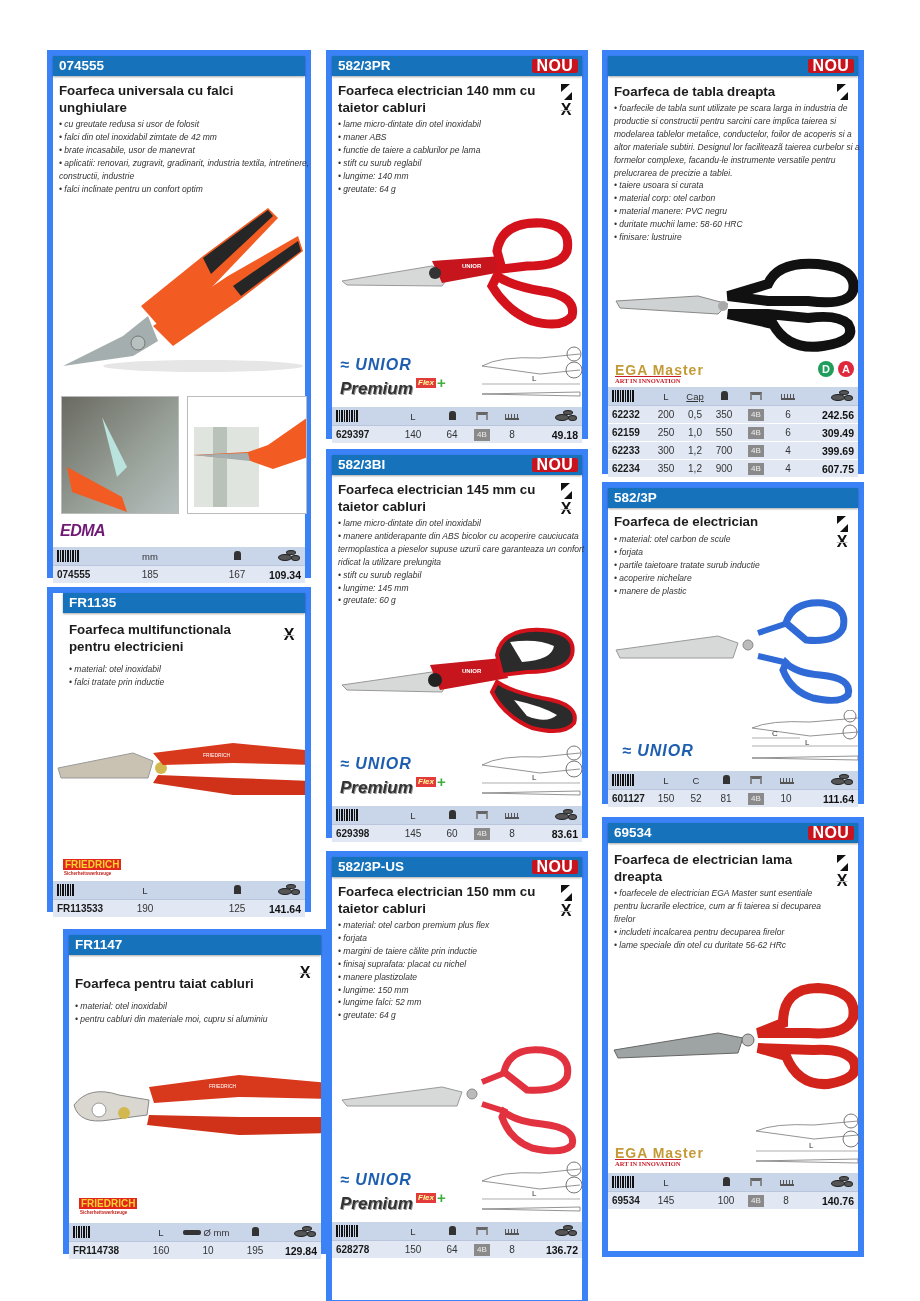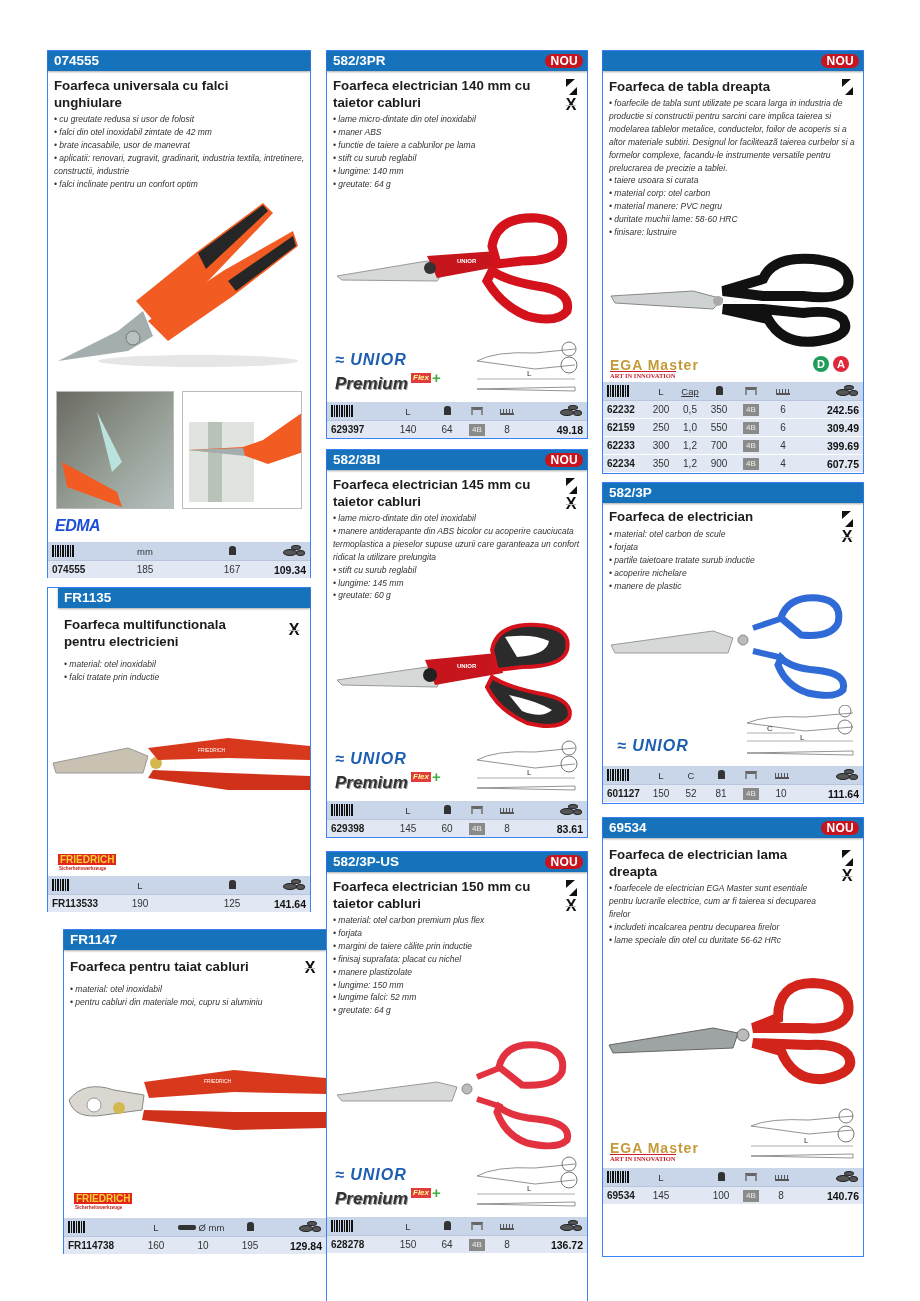--- a/index.html
+++ b/index.html
@@ -1,21 +1,21 @@
 <!DOCTYPE html>
 <html><head>
 <meta charset="utf-8">
 <style>
   * { box-sizing: border-box; margin: 0; padding: 0; }
   html, body { width: 920px; height: 1301px; background: #ffffff; overflow: hidden; }
   body { position: relative; font-family: "Liberation Sans", sans-serif; color: #1a1a1a; }
 
-  .card { position: absolute; border: 1px solid #3b82f6; background: #fff; }
+  .card { position: absolute; border: 6px solid #3b82f6; background: #fff; }
   .card-head { height: 20px; background: #1673bb; color: #fff; font-weight: bold; font-size: 13.5px; line-height: 20px; padding-left: 6px; position: relative; box-shadow: 0 1px 2px rgba(0,0,0,0.35); }
-  .nou { position: absolute; right: 4px; top: 3px; height: 14px; padding: 0 5px; background: #c8141e; color: #fff; font-size: 12px; line-height: 14px; border-radius: 7px; font-weight: bold; letter-spacing: 0.3px; }
+  .nou { position: absolute; right: 4px; top: 3px; height: 14px; padding: 0 5px; background: #c8141e; color: #fff; font-size: 16px; line-height: 14px; border-radius: 2px; font-weight: bold; letter-spacing: 0.3px; }
   .card-title { font-weight: bold; font-size: 13.3px; line-height: 17px; margin: 6px 0 2px 6px; width: 210px; color: #1c1c1c; }
   .bullets { list-style: none; margin-left: 6px; font-style: italic; font-size: 8.5px; line-height: 12.9px; color: #333; width: 252px; }
   .icons { position: absolute; right: 8px; top: 28px; width: 16px; display: flex; flex-direction: column; align-items: center; gap: 2px; }
   .ic-corner { width: 12px; height: 16px; position: relative; }
   .ic-corner::before { content: ""; position: absolute; left: 1px; top: 0; width: 0; height: 0; border-top: 8px solid #111; border-right: 9px solid transparent; }
   .ic-corner::after { content: ""; position: absolute; right: 0; bottom: 0; width: 0; height: 0; border-bottom: 8px solid #111; border-left: 8px solid transparent; }
   .ic-x { font-size: 16px; line-height: 16px; color: #111; font-weight: bold; text-decoration: line-through; text-decoration-color: #bbb; }
 
   .img-area { position: absolute; left: 0; right: 0; overflow: hidden; }
   .spec-head { position: absolute; left: 0; right: 0; height: 18px; background: #c9d6ea; display: flex; align-items: center; font-size: 9.5px; color: #333; }
@@ -30,21 +30,21 @@
   .weight-ic { display: inline-block; width: 7px; height: 9px; background: #333; border-radius: 3px 3px 0 0; }
   .pkg-ic { display: inline-block; width: 12px; height: 8px; border-top: 3px solid #666; border-left: 2px solid #888; border-right: 2px solid #888; }
   .ruler-ic { display: inline-block; width: 14px; height: 6px; border-bottom: 2px solid #555; background: repeating-linear-gradient(90deg,#555 0 1px,transparent 1px 3px); }
   .badge-4b { display: inline-block; background: #8a8a8a; color: #eee; font-size: 8px; padding: 1px 3px; line-height: 10px; }
 
   
   .unior { position: absolute; font-weight: bold; font-style: italic; color: #1d5eb0; font-size: 16px; letter-spacing: 1px; }
   .premium { position: absolute; font-weight: bold; font-style: italic; color: #333; font-size: 17px; text-shadow: 1px 1px 0 #999; }
   .flex { position: absolute; background: #e23b3b; color: #ff9; font-size: 8px; font-style: italic; font-weight: bold; padding: 0 2px; line-height: 10px; }
   .plus { position: absolute; color: #3fae3f; font-weight: bold; font-size: 15px; line-height: 14px; }
-  .edma { position: absolute; font-weight: bold; font-style: italic; color: #1d4ed8; font-size: 16px; letter-spacing: -0.5px; }
+  .edma { position: absolute; font-weight: bold; font-style: italic; color: #701a75; font-size: 16px; letter-spacing: -0.5px; }
   .friedrich { position: absolute; font-weight: bold; color: #f7d231; background: #e2261c; font-size: 10px; padding: 0 2px; line-height: 11px; }
   .friedrich-sub { position: absolute; font-size: 4.5px; color: #c0221b; font-weight: bold; }
   .ega { position: absolute; font-weight: bold; color: #c49a36; font-size: 14px; letter-spacing: 1px; }
   .ega-sub { position: absolute; font-size: 6.5px; color: #c81e2a; font-family: "Liberation Serif", serif; font-weight: bold; border-top: 1px solid #c81e2a; }
   .round-badge { position: absolute; width: 16px; height: 16px; border-radius: 50%; color: #fff; font-weight: bold; font-size: 11px; text-align: center; line-height: 16px; }
 
   svg { display: block; }
 </style>
 </head>
 <body>
@@ -137,21 +137,21 @@
   <div class="spec-row first" style="top:306px;">
     <span class="code">FR113533</span>
     <span class="c" style="left:80px; width:24px;">190</span>
     <span class="c" style="left:172px; width:24px;">125</span>
     <span class="price">141.64</span>
   </div>
 </div>
 
 <div class="card" style="left:63px; top:929px; width:264px; height:325px;">
   <div class="card-head"><span>FR1147</span></div>
-  <div class="card-title" style="margin-top:8px; width:220px;">Foarfeca pentru taiat cabluri</div>
+  <div class="card-title" style="margin-top:20px; width:220px;">Foarfeca pentru taiat cabluri</div>
   <div class="icons" style="top:30px;">
     <span class="ic-x">X</span>
   </div>
   <ul class="bullets" style="margin-top:8px;">
     <li>• material: otel inoxidabil</li>
     <li>• pentru cabluri din materiale moi, cupru si aluminiu</li>
   </ul>
   <div class="img-area" style="top:120px; height:110px;">
     <svg width="262" height="110" viewBox="0 0 262 110">
       <path d="M5 50 Q20 30 50 40 L80 45 L78 60 L40 65 Q10 70 5 50 Z" fill="#d9d7d0" stroke="#888"></path>

